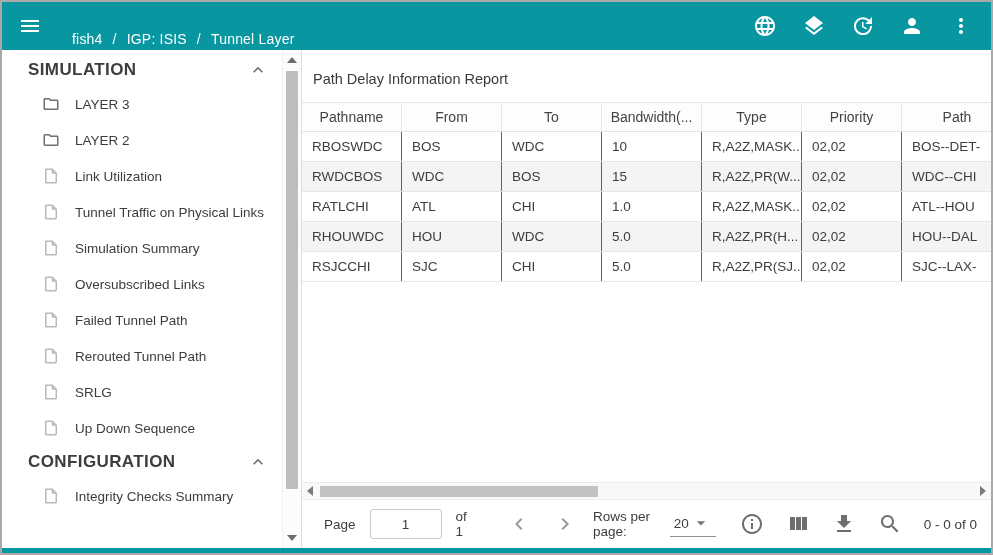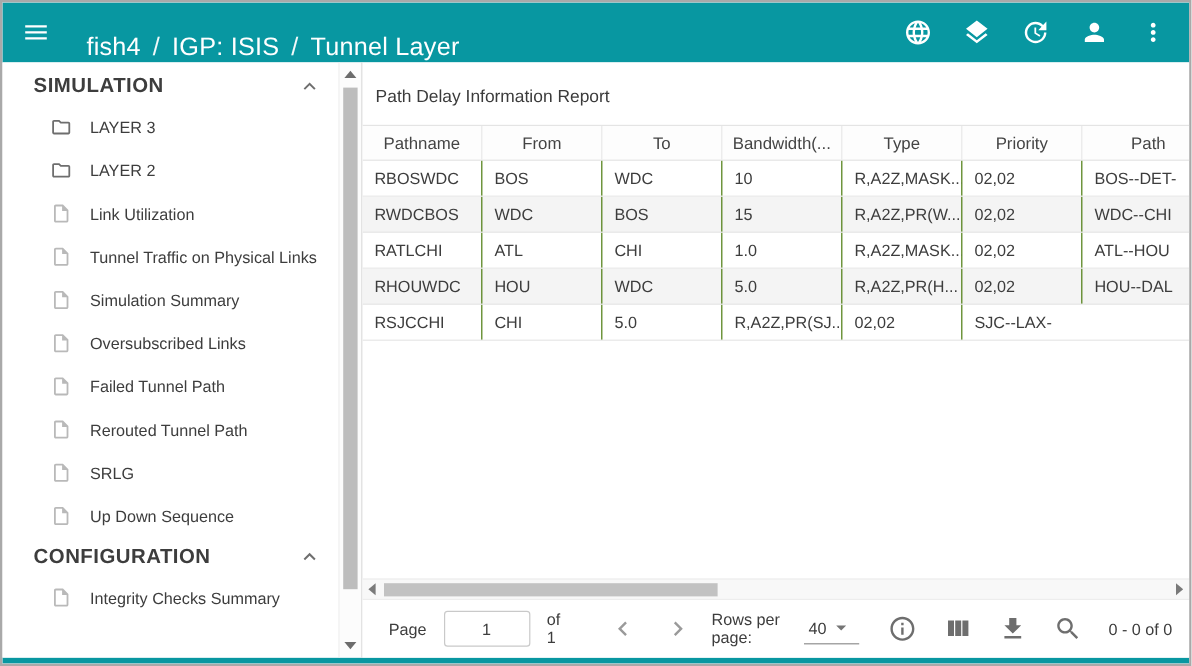--- a/index.html
+++ b/index.html
@@ -11,21 +11,21 @@
     border:2px solid #a9a9a9; background:#fff;
     display:flex; flex-direction:column; overflow:hidden;
   }
 
   
   .appbar {
     flex:0 0 48px; background:#0897a1; color:#fff;
     display:flex; align-items:center; padding:0 18px 0 16px;
   }
   .appbar .menu-btn { width:24px; height:24px; cursor:pointer; display:flex; align-items:center; }
-  .breadcrumb { display:flex; align-items:center; margin-left:30px; font-size:21px; letter-spacing:.2px;margin-top:26px; }
+  .breadcrumb { display:flex; align-items:center; margin-left:30px; font-size:14px; letter-spacing:.2px;margin-top:26px; }
   .breadcrumb .crumb { cursor:pointer; }
   .breadcrumb .sep { margin:0 10px; opacity:.95; }
   .appbar-actions { margin-left:auto; display:flex; align-items:center; gap:25px; }
   .appbar-actions .abtn { width:24px; height:24px; cursor:pointer; color:#fff; }
   .abtn svg, .menu-btn svg { display:block; }
 
   
   .content { flex:1 1 auto; display:flex; min-height:0; position:relative; }
 
   
@@ -291,20 +291,21 @@
             <span class="td">RHOUWDC</span>
             <span class="td">HOU</span>
             <span class="td">WDC</span>
             <span class="td">5.0</span>
             <span class="td">R,A2Z,PR(H...</span>
             <span class="td">02,02</span>
             <span class="td">HOU--DAL</span>
           </div>
           <div class="grid-row">
             <span class="td">RSJCCHI</span>
+            <span class="td">SJC</span>
             <span class="td">CHI</span>
             <span class="td">5.0</span>
             <span class="td">R,A2Z,PR(SJ...</span>
             <span class="td">02,02</span>
             <span class="td">SJC--LAX-</span>
           </div>
         </div>
 
       <div class="hscroll">
         <span class="arr left"></span>
@@ -317,21 +318,21 @@
         <input class="page-input" value="1" style="">
         <span>of 1</span>
         <span class="nav prev"><svg width="24" height="24" viewBox="0 0 24 24" fill="currentColor">
               <path d="M15.41 7.41L14 6l-6 6 6 6 1.41-1.41L10.83 12z"></path>
             </svg></span>
         <span class="nav next"><svg width="24" height="24" viewBox="0 0 24 24" fill="currentColor">
               <path d="M10 6L8.59 7.41 13.17 12l-4.58 4.59L10 18l6-6z"></path>
             </svg></span>
         <span class="rpp-label">Rows per page:</span>
         <span class="rpp-select">
-          <span>40</span>
+          <span>20</span>
           <span class="caret"><svg width="20" height="20" viewBox="0 0 24 24" fill="currentColor">
                 <path d="M7 10l5 5 5-5z"></path>
               </svg></span>
         </span>
         <span class="tool info"><svg width="24" height="24" viewBox="0 0 24 24" fill="currentColor">
               <path d="M11 17h2v-6h-2v6zm1-15C6.48 2 2 6.48 2 12s4.48 10 10 10 10-4.48 10-10S17.52 2 12 2zm0 18c-4.41 0-8-3.59-8-8s3.59-8 8-8 8 3.59 8 8-3.59 8-8 8zM11 9h2V7h-2v2z"></path>
             </svg></span>
         <span class="tool cols"><svg width="24" height="24" viewBox="0 0 24 24" fill="currentColor">
               <path d="M10 18h5V5h-5v13zm-6 0h5V5H4v13zM16 5v13h5V5h-5z"></path>
             </svg></span>

